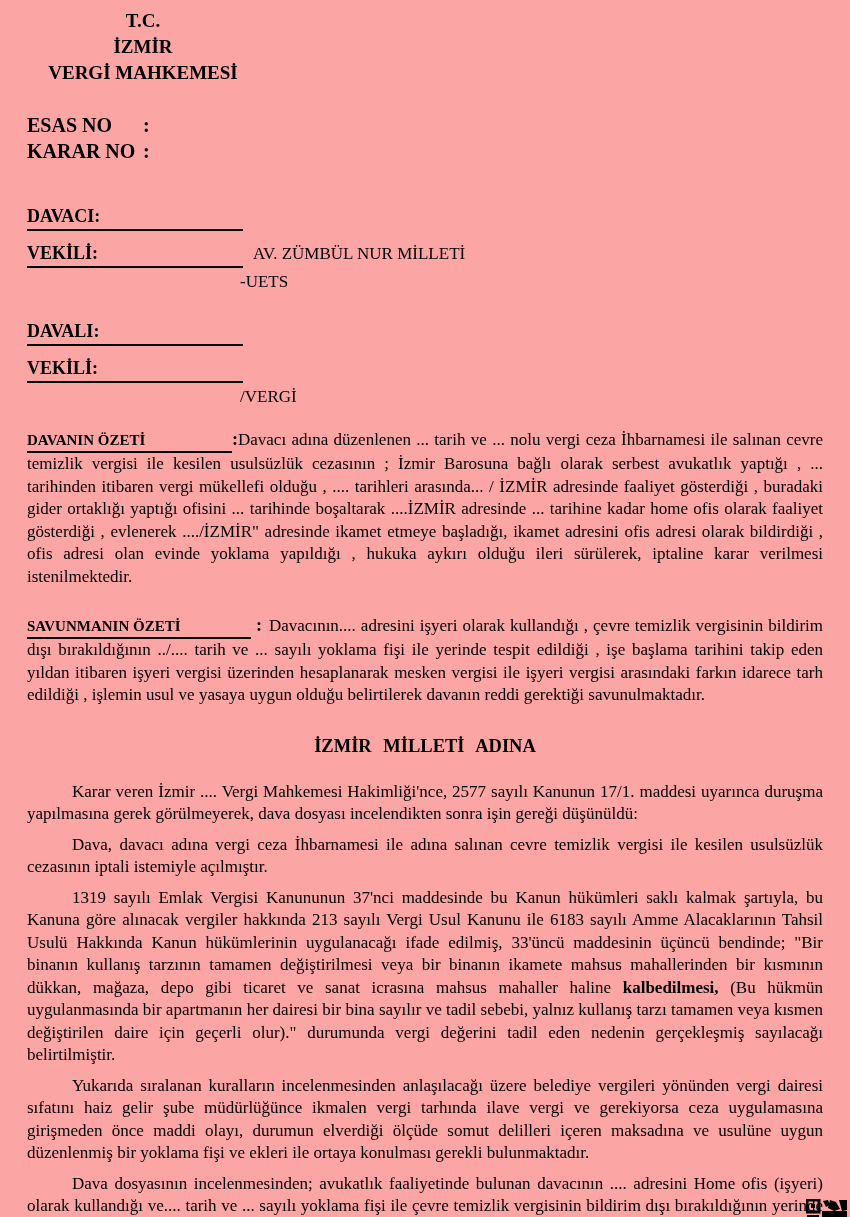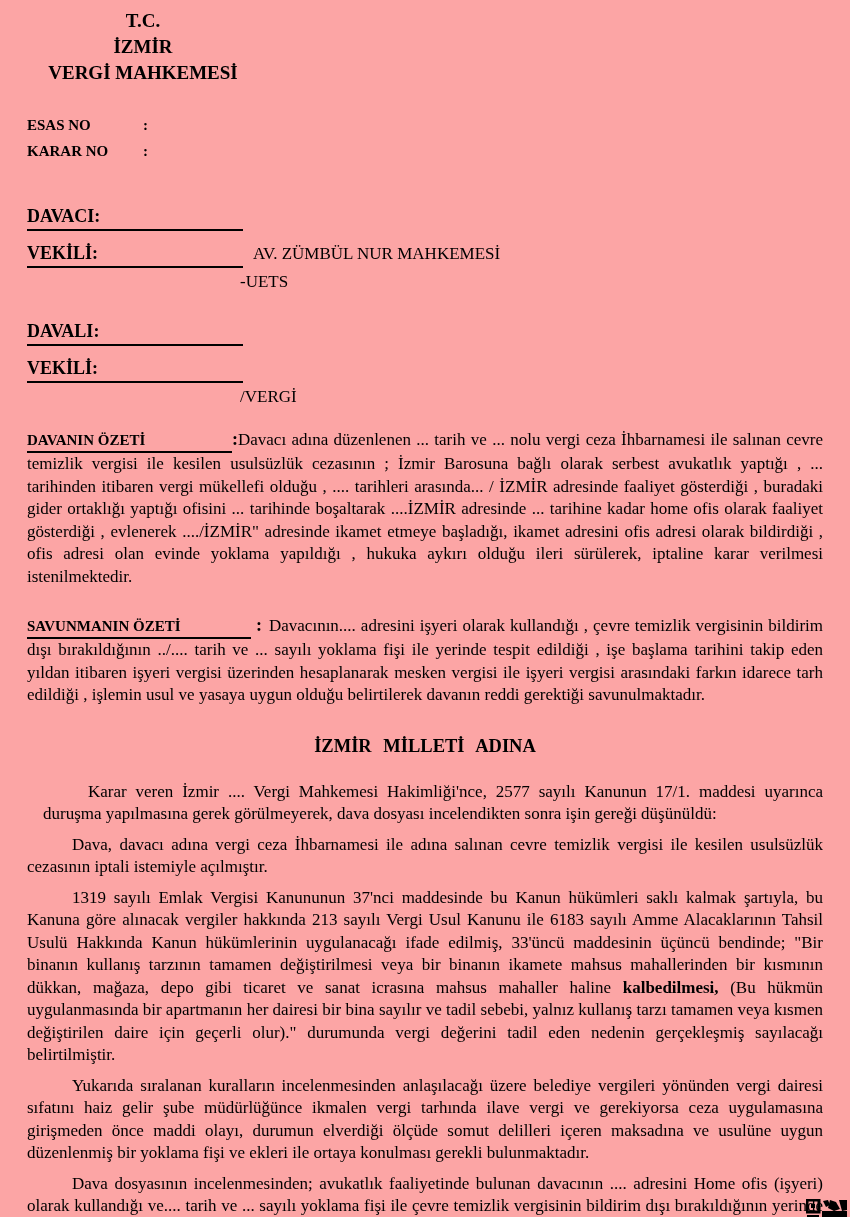--- a/index.html
+++ b/index.html
@@ -8,39 +8,39 @@
     width:850px;height:1217px;
     margin:0 auto;
     background:#fca5a5;
     box-sizing:border-box;
     padding:8px 27px 0 27px;
     font-family:"Liberation Serif","DejaVu Serif",serif;
     font-size:17px;line-height:22.5px;color:#000;
     overflow:hidden;
   }
   .court-header{width:232px;text-align:center;font-weight:bold;font-size:19px;line-height:26px;}
-  .case-fields{margin-top:26px;font-weight:bold;font-size:15px;line-height:26px;}
+  .case-fields{margin-top:26px;font-weight:bold;font-size:20px;line-height:26px;}
   .case-label{display:inline-block;width:116px;}
   .parties{margin-top:32px;font-size:18px;}
   .party-row{line-height:25px;margin-bottom:2px;white-space:nowrap;}
   .party-head{display:inline-flex;justify-content:flex-start;width:216px;border-bottom:2px solid #000;font-weight:bold;margin-top:8px;}
   .party-value{margin-left:10px;font-size:17px;font-weight:normal;}
   .party-extra{margin-left:213px;font-size:17px;line-height:23px;}
   .party-gap{height:18px;}
   .section-para{text-align:justify;margin:0;}
   .dava-para{margin-top:20px;}
   .sav-para{margin-top:26px;}
   .inline-heading{display:inline-block;border-bottom:2px solid #000;font-weight:bold;font-size:15px;line-height:21px;}
   .dava-head{width:205px;}
   .sav-head{width:224px;}
   .head-colon{font-weight:bold;font-size:18px;}
   .sav-colon{margin:0 7px 0 5px;}
   .ruling-heading{margin:27px 0 0 0;text-align:center;font-weight:bold;font-size:18.5px;line-height:24px;word-spacing:7px;}
   .body-para{text-align:justify;text-indent:45px;margin:0 0 8px 0;}
-  .body-para.first{margin-top:23px;margin-left:16px;}
+  .body-para.first{margin-top:23px;}
   .qr-icon{position:absolute;left:806px;top:1199px;width:42px;height:26px;}
 </style>
 </head>
 <body>
 
 <div class="page">
 
   <div class="court-header">
     <div>T.C.</div>
     <div>İZMİR</div>
@@ -53,21 +53,21 @@
   </div>
 
   <div class="parties">
     <div class="party-row"><span class="party-head">
           <span>DAVACI</span>
           <span>:</span>
         </span><span class="party-value"></span></div>
     <div class="party-row"><span class="party-head">
           <span>VEKİLİ</span>
           <span>:</span>
-        </span><span class="party-value">AV. ZÜMBÜL NUR MAHKEMESİ</span></div>
+        </span><span class="party-value">AV. ZÜMBÜL NUR MİLLETİ</span></div>
     <div class="party-extra">-UETS</div>
     <div class="party-gap"></div>
     <div class="party-row"><span class="party-head">
           <span>DAVALI</span>
           <span>:</span>
         </span><span class="party-value"></span></div>
     <div class="party-row"><span class="party-head">
           <span>VEKİLİ</span>
           <span>:</span>
         </span><span class="party-value"></span></div>

